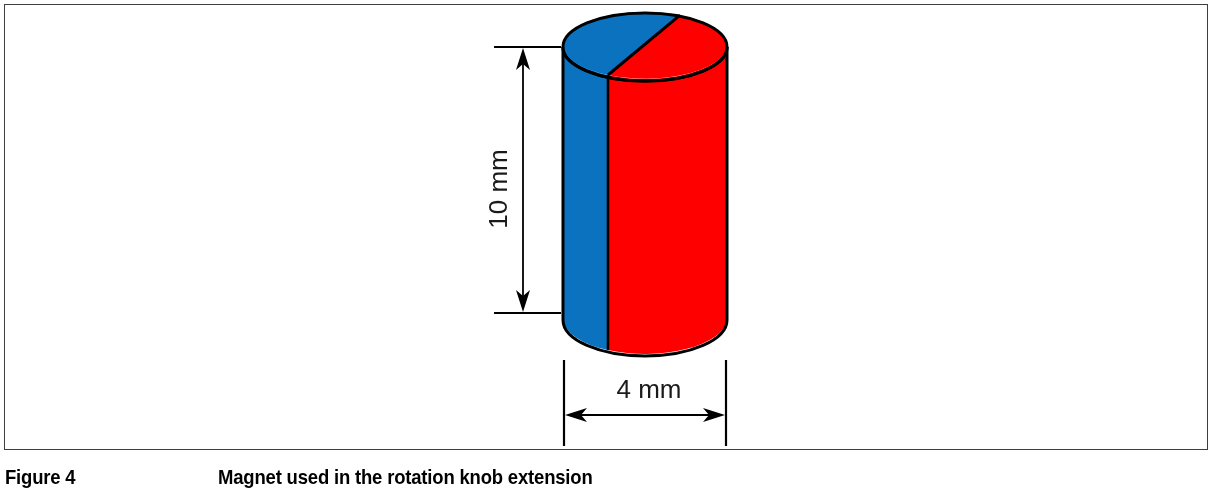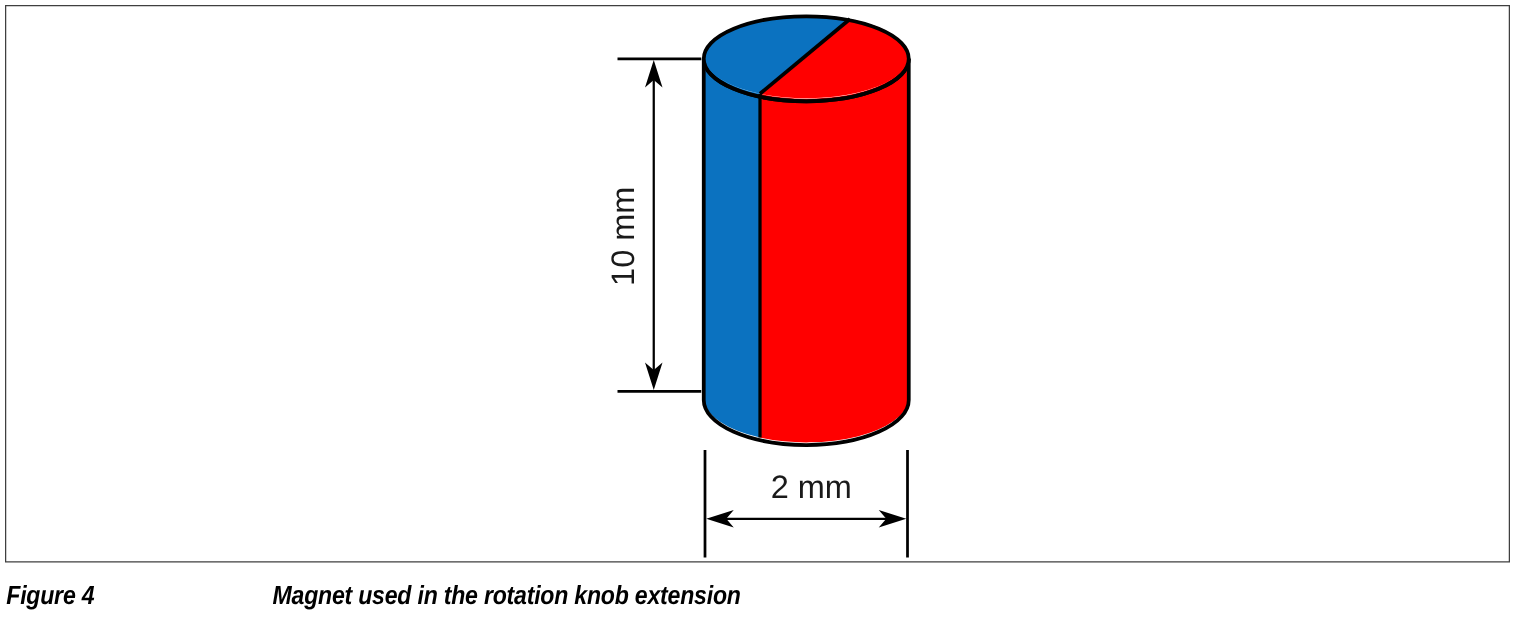--- a/index.html
+++ b/index.html
@@ -46,21 +46,20 @@
 
   
   .caption-row {
     position: absolute;
     left: 0;
     top: 462px;
     width: 1106px;
     height: 34px;
     display: flex;
     align-items: center;
-    font-style: italic;
   }
   .caption-label {
     position: absolute;
     left: 5px;
     top: 0;
     font-size: 21px;
     font-weight: bold;
     color: #000000;
     letter-spacing: -0.2px;
     transform: scaleX(0.88);
@@ -177,20 +176,20 @@
       <line x1="569" y1="415" x2="721" y2="415" stroke="#000000" stroke-width="1.8"></line>
 
       <polygon points="565,415 587,408 581,415 587,422" fill="#000000"></polygon>
 
       <polygon points="725,415 703,408 709,415 703,422" fill="#000000"></polygon>
     </g>
   </svg>
 
   <div class="dim-text" id="height-dim-label">10 mm</div>
 
-  <div class="dim-text" id="width-dim-label">2 mm</div>
+  <div class="dim-text" id="width-dim-label">4 mm</div>
 
   <div class="caption-row">
     <span class="caption-label">Figure 4</span>
     <span class="caption-text">Magnet used in the rotation knob extension</span>
   </div>
 
 </div>
 
 </body></html>

